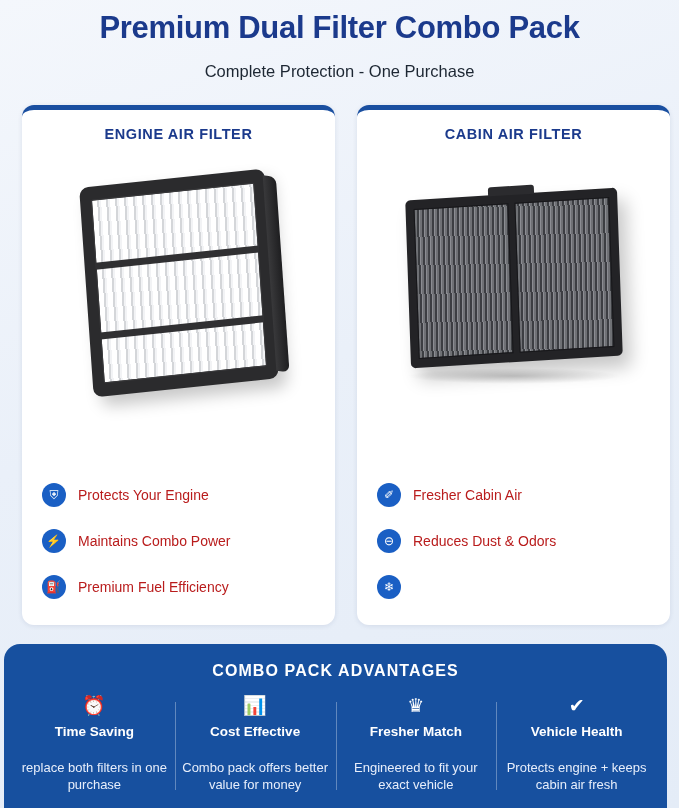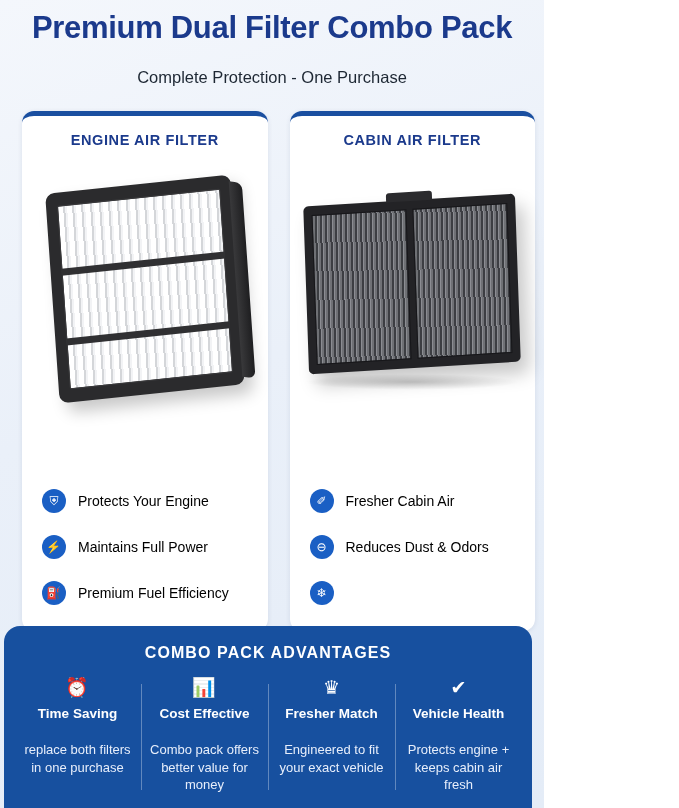--- a/index.html
+++ b/index.html
@@ -4,40 +4,40 @@
 <style>
   * { box-sizing: border-box; margin: 0; padding: 0; }
   html, body {
     width: 679px;
     height: 808px;
     font-family: "Liberation Sans", sans-serif;
     background: #ffffff;
   }
   .page {
     position: relative;
-    width: 544px;
+    width: 679px;
     height: 808px;
     background: linear-gradient(160deg, #f4f7fc 0%, #eaf0f9 45%, #e4ecf7 100%);
     overflow: hidden;
   }
 
   
   .header {
     padding: 10px 20px 0 20px;
     text-align: center;
   }
   .main-title {
     font-size: 31px;
     font-weight: bold;
     color: #1b3a8c;
     letter-spacing: -0.3px;
     line-height: 1.15;
   }
   .subtitle {
-    margin-top: 22px;
+    margin-top: 16px;
     font-size: 16.5px;
     color: #1d2733;
     font-weight: 400;
   }
 
   
   .cards {
     display: flex;
     gap: 22px;
     padding: 24px 9px 0 22px;
@@ -178,21 +178,21 @@
     background: #1a5fc4;
     color: #ffffff;
     display: flex;
     align-items: center;
     justify-content: center;
     font-size: 12px;
     line-height: 1;
   }
   .b-text {
     font-size: 14px;
-    color: #000000;
+    color: #b91c1c;
   }
 
   
   .combo {
     position: absolute;
     left: 4px;
     right: 12px;
     bottom: 0;
     background: #17509f;
     border-radius: 16px 16px 0 0;
@@ -264,21 +264,21 @@
         </div>
       </div>
 
       <div class="benefits">
         <div class="benefit">
           <span class="b-icon">⛨</span>
           <span class="b-text">Protects Your Engine</span>
         </div>
         <div class="benefit">
           <span class="b-icon">⚡</span>
-          <span class="b-text">Maintains Full Power</span>
+          <span class="b-text">Maintains Combo Power</span>
         </div>
         <div class="benefit">
           <span class="b-icon">⛽</span>
           <span class="b-text">Premium Fuel Efficiency</span>
         </div>
       </div>
     </div>
 
     <div class="card">
       <div class="card-title">CABIN AIR FILTER</div>

